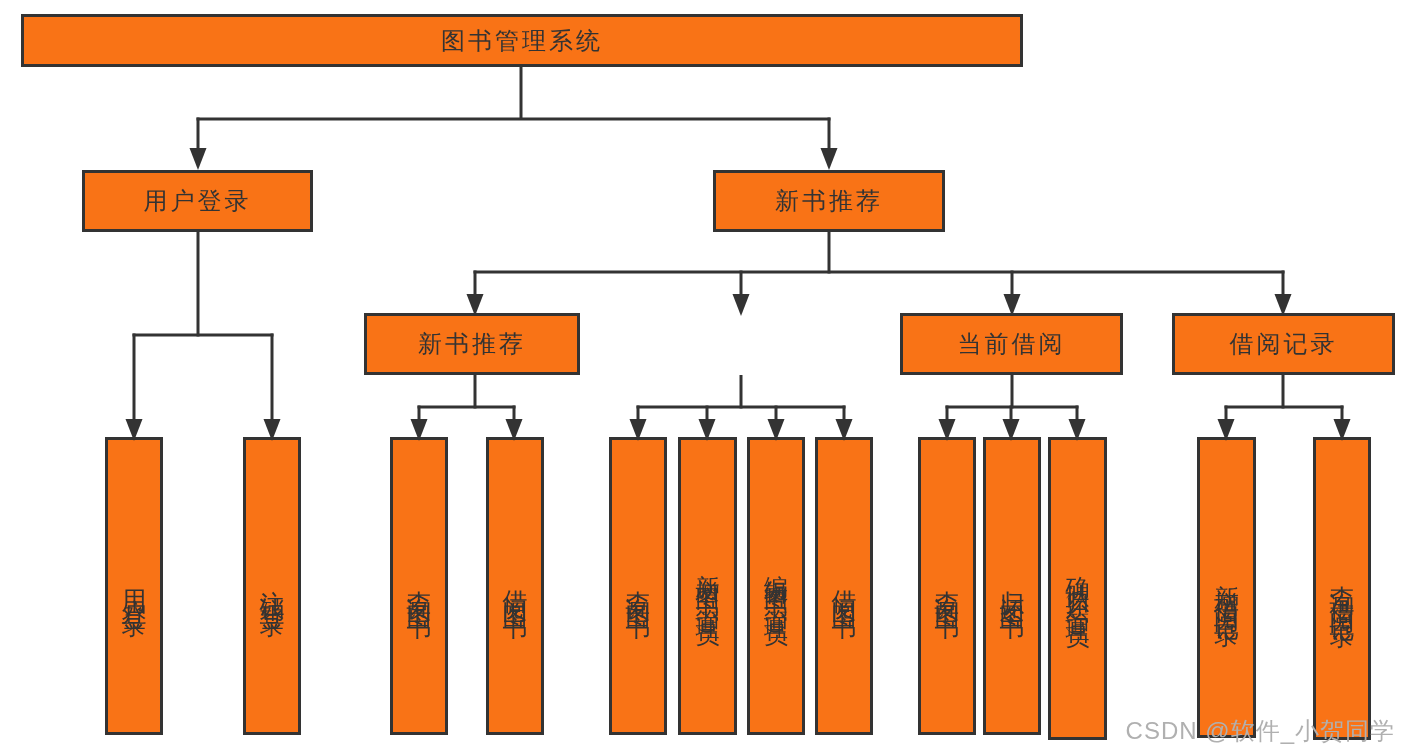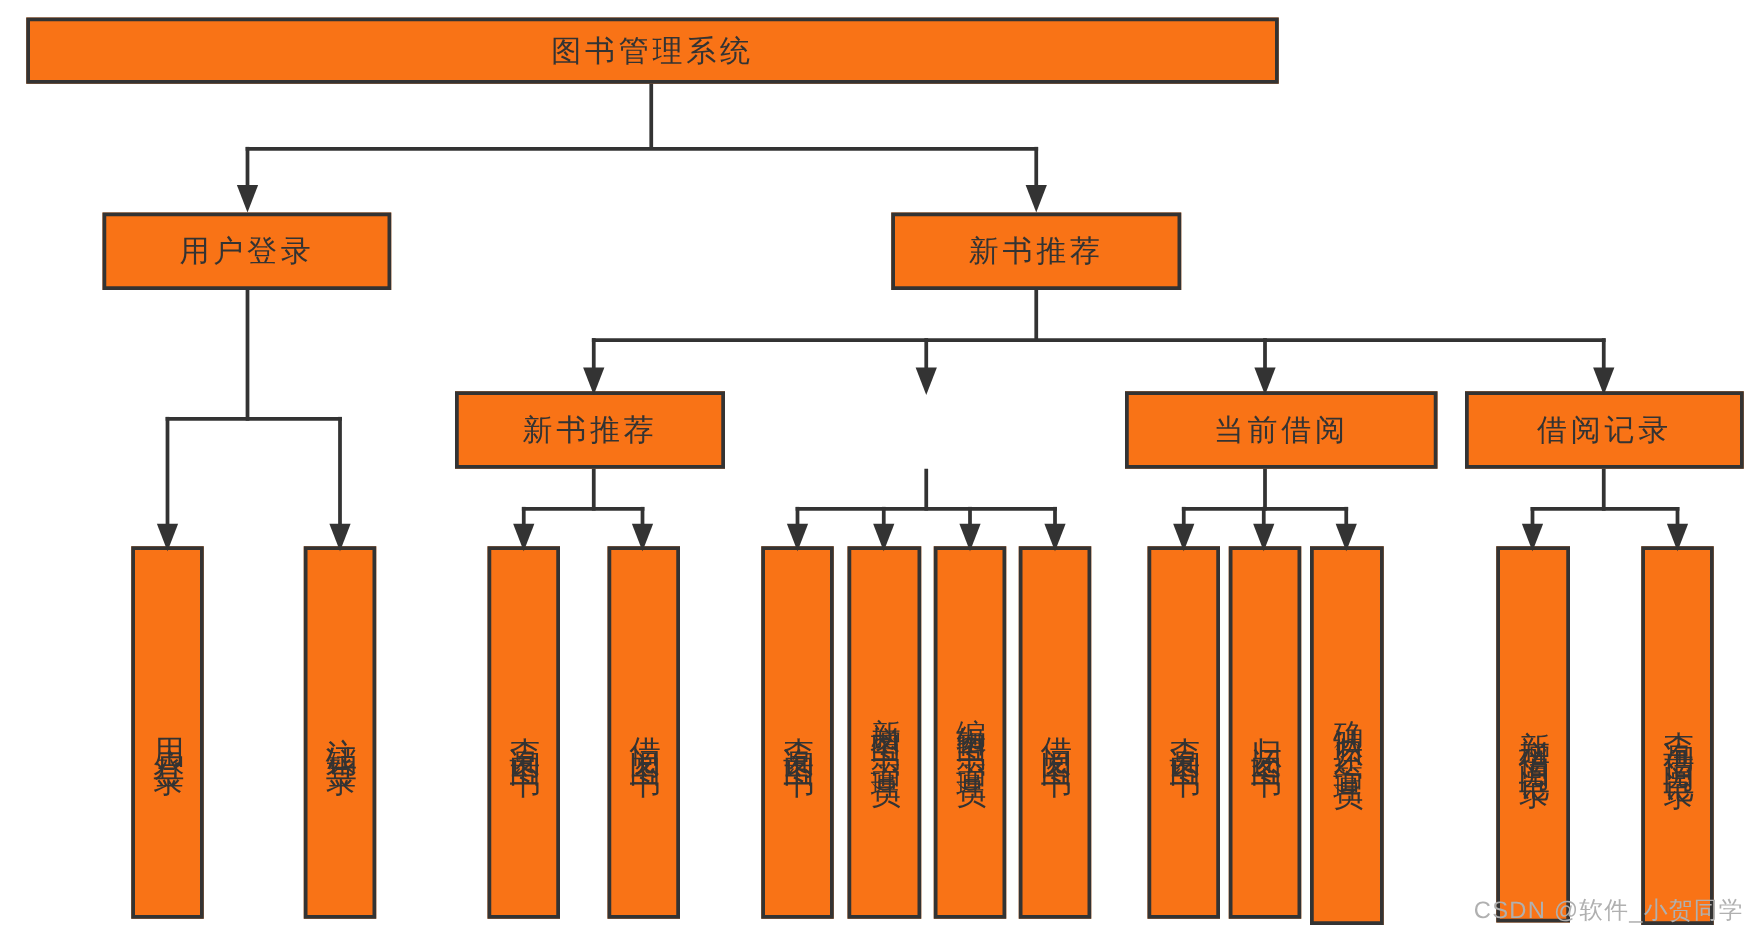--- a/index.html
+++ b/index.html
@@ -19,21 +19,21 @@
     writing-mode:vertical-rl; text-orientation:mixed;
     font-size:25px; letter-spacing:8px; line-height:1;
   }
   .leaf.long span { font-size:24px; letter-spacing:7px; }
   .connectors {
     position:absolute; left:0; top:0; width:1405px; height:747px;
     z-index:2; pointer-events:none;
   }
   .watermark {
     position:absolute; right:10px; top:715px;
-    font-size:19px; letter-spacing:1px; color:#b0b0b0; z-index:3;
+    font-size:24px; letter-spacing:1px; color:#b0b0b0; z-index:3;
     white-space:nowrap;
   }
 </style>
 </head>
 <body>
 
 <div class="canvas">
 
   <svg class="connectors" width="1405" height="747" viewBox="0 0 1405 747" xmlns="http://www.w3.org/2000/svg">
     <g stroke="#333333" stroke-width="3" fill="none">
@@ -111,21 +111,21 @@
   <div class="node h-node" style="left:82px;top:170px;width:231px;height:62px">
     <span>用户登录</span>
   </div>
   <div class="node h-node" style="left:713px;top:170px;width:232px;height:62px">
     <span>新书推荐</span>
   </div>
 
   <div class="node h-node" style="left:364px;top:313px;width:216px;height:62px">
     <span>新书推荐</span>
   </div>
-  <div class="node h-node" style="left:900px;top:313px;width:250px;height:62px">
+  <div class="node h-node" style="left:900px;top:313px;width:223px;height:62px">
     <span>当前借阅</span>
   </div>
   <div class="node h-node" style="left:1172px;top:313px;width:223px;height:62px">
     <span>借阅记录</span>
   </div>
 
   <div class="node leaf" style="left:105px;top:437px;width:58px;height:298px">
     <span>用户登录</span>
   </div>
   <div class="node leaf" style="left:243px;top:437px;width:58px;height:298px">

